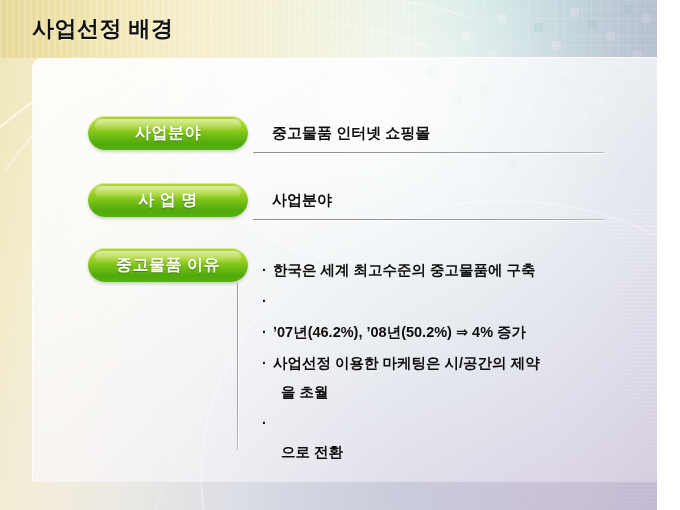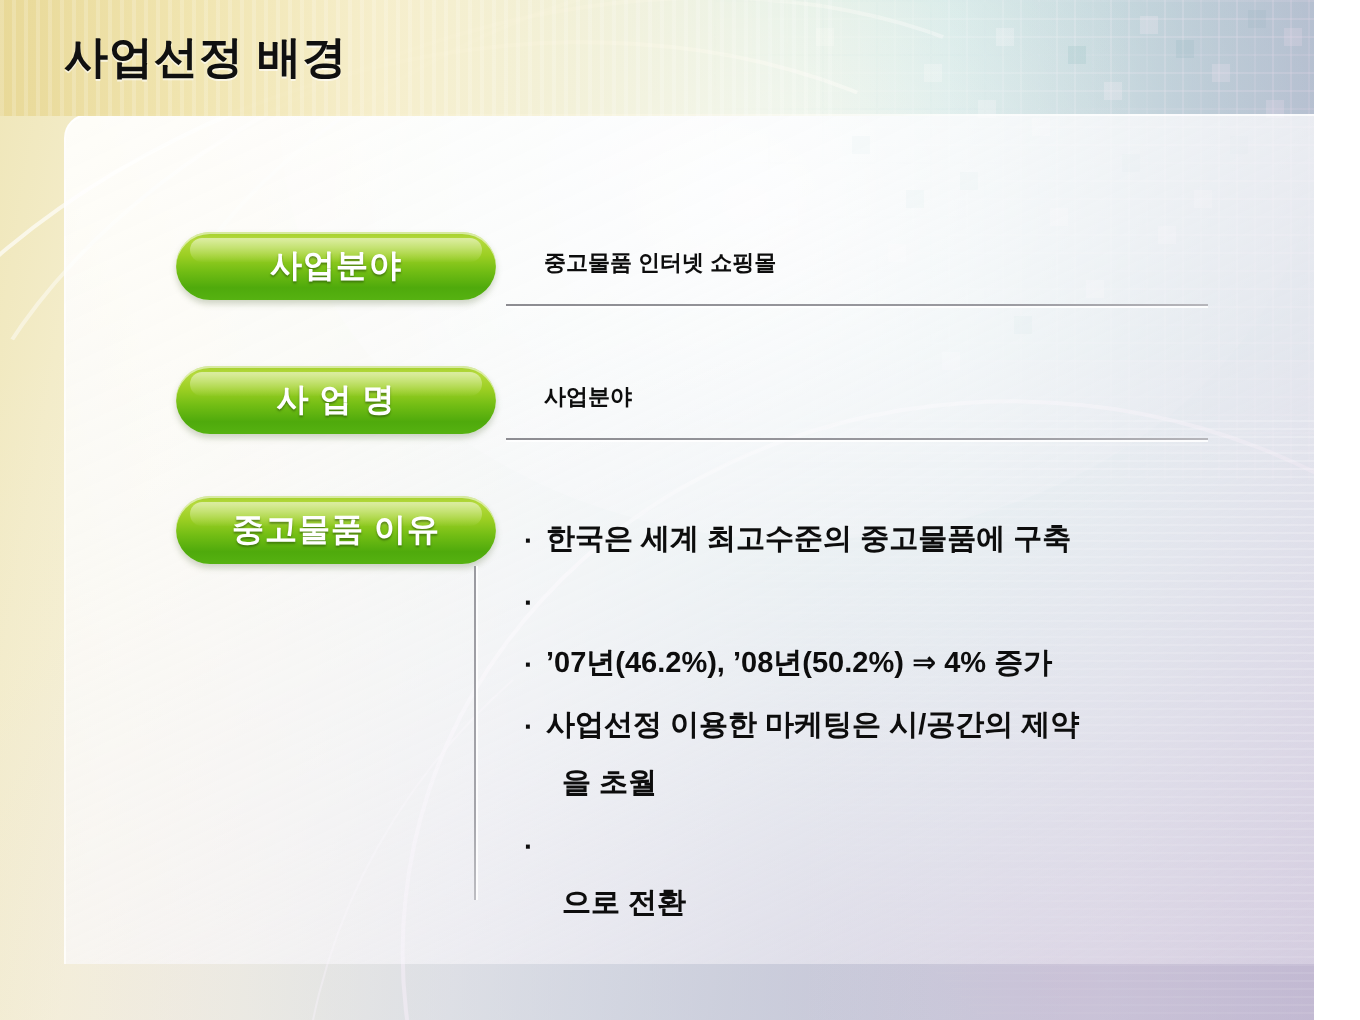--- a/index.html
+++ b/index.html
@@ -281,21 +281,21 @@
     font-weight: bold;
     letter-spacing: 0.5px;
     text-shadow: 0 1px 1px rgba(40,80,10,0.55);
     white-space: nowrap;
   }
 
   .row-value {
     position: absolute;
     left: 272px;
     top: 8px;
-    font-size: 11px;
+    font-size: 15px;
     font-weight: bold;
     color: #0d0d0d;
     white-space: nowrap;
   }
 
   .row-underline {
     position: absolute;
     left: 253px;
     top: 36px;
     width: 351px;

